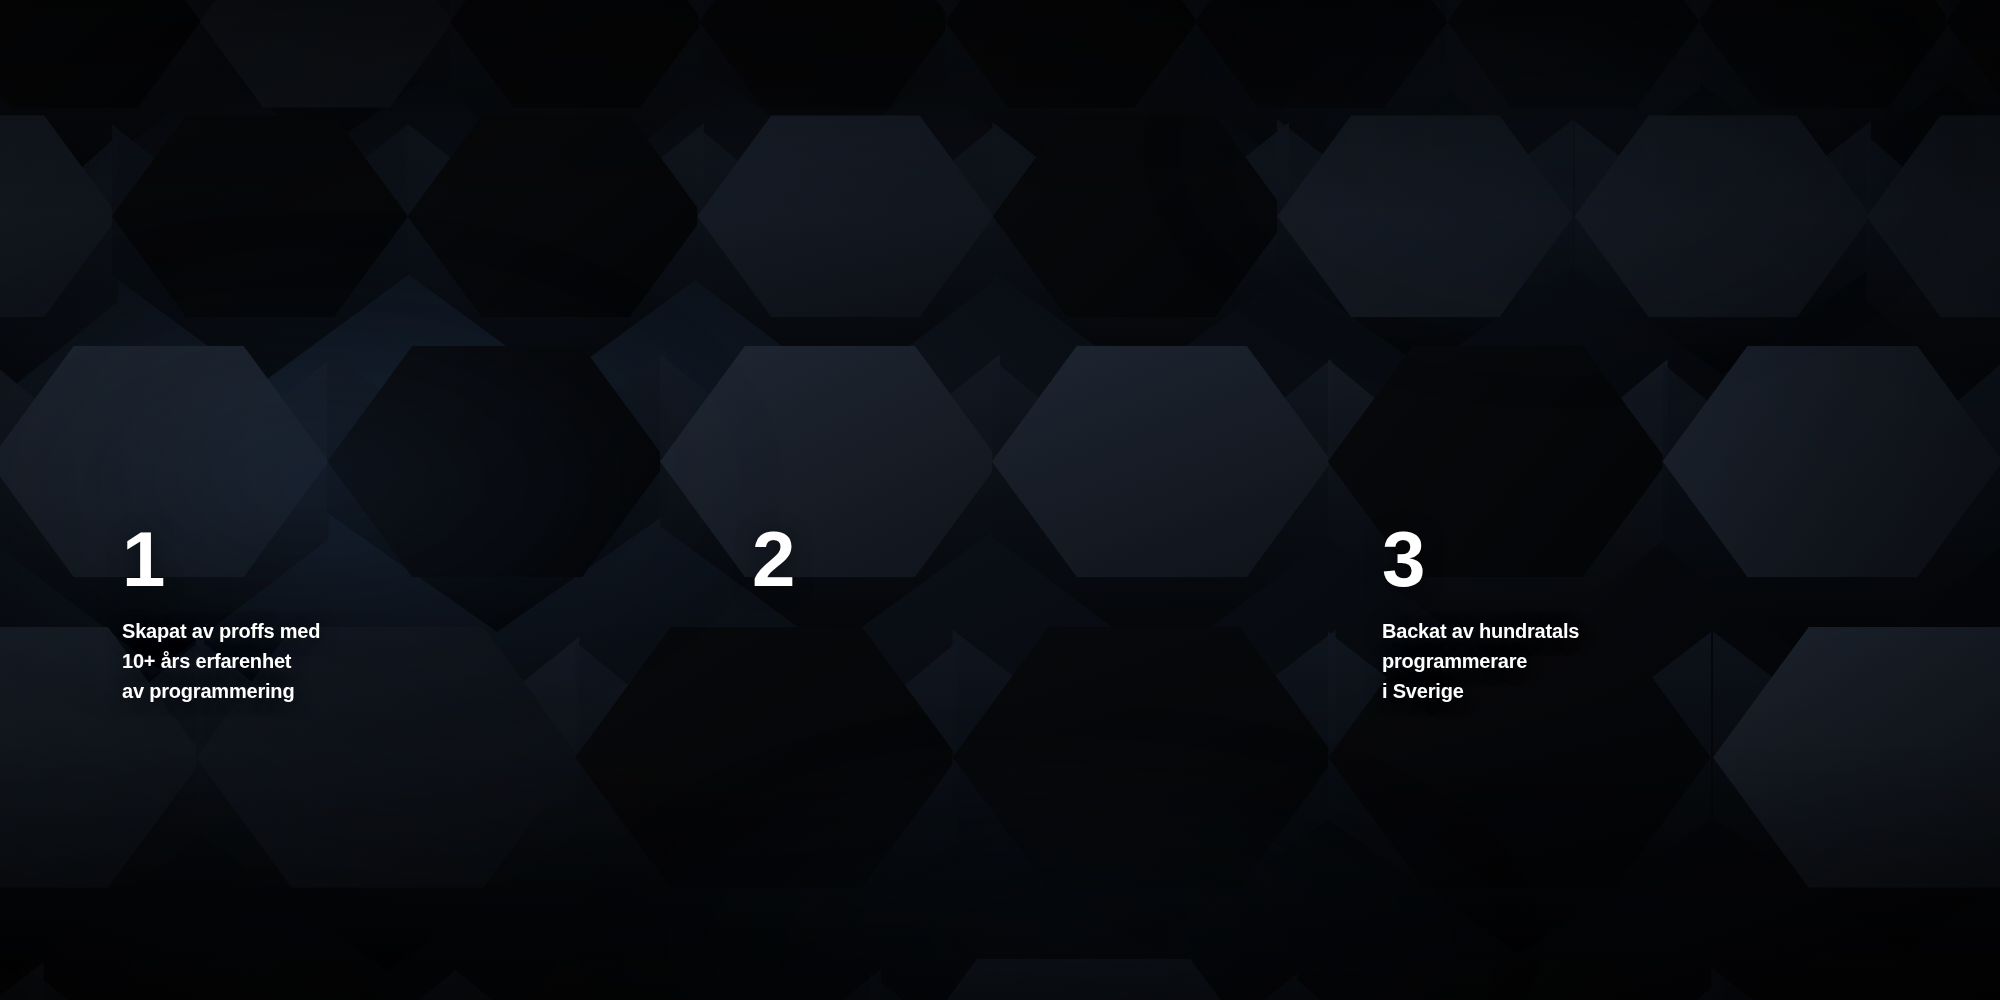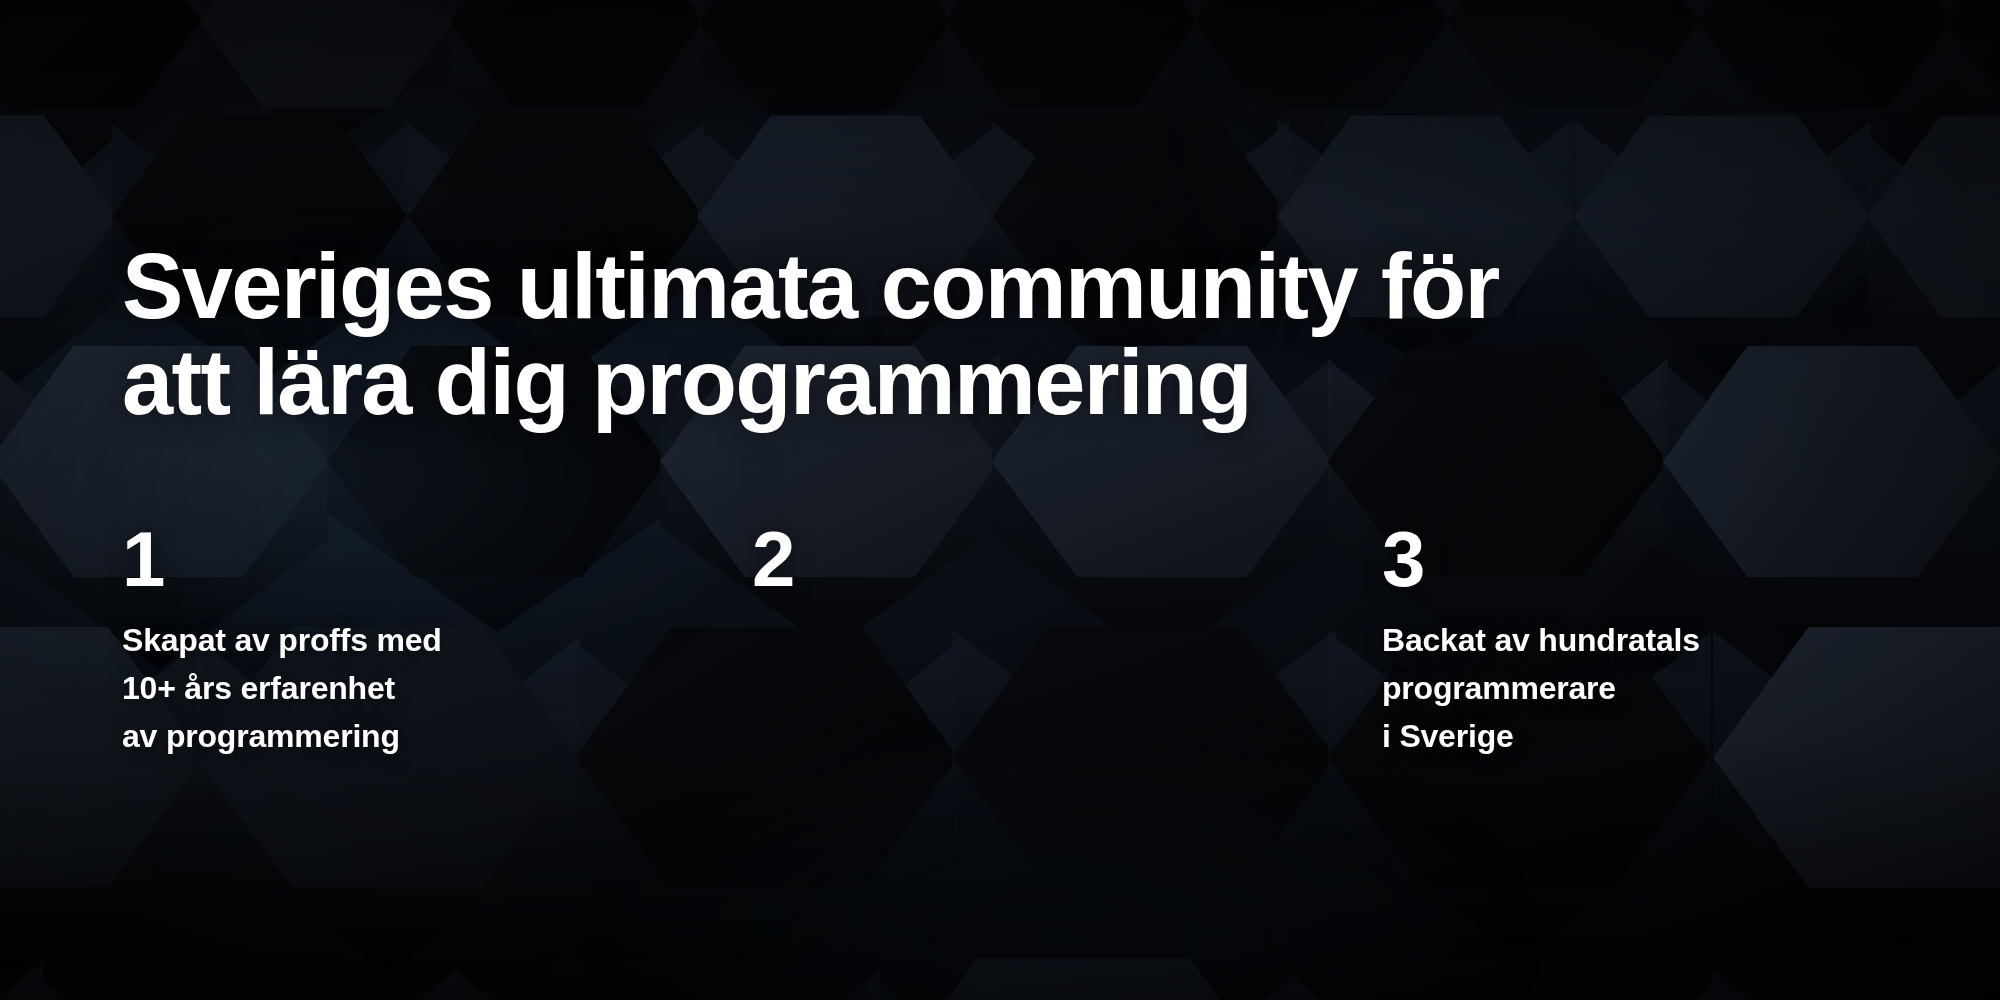--- a/index.html
+++ b/index.html
@@ -137,21 +137,21 @@
     font-size: 78px;
     font-weight: 700;
     line-height: 1;
     letter-spacing: -1px;
     height: 96px;
     text-shadow: 0 2px 20px rgba(0,0,0,0.5);
   }
 
   .col-text {
     color: #ffffff;
-    font-size: 32px;
+    font-size: 20px;
     font-weight: 700;
     line-height: 1.5;
     letter-spacing: -0.2px;
     white-space: pre-line;
     text-shadow: 0 2px 16px rgba(0,0,0,0.6);
   }
 </style>
 </head>
 <body>
 
@@ -345,22 +345,20 @@
         </div>
       </div>
     <div class="glow-a"></div>
     <div class="glow-b"></div>
     <div class="glow-c"></div>
     <div class="vig"></div>
   </div>
 
   <div class="content">
 
-    <h1 class="headline">Sveriges ultimata community för
-att lära dig programmering</h1>
 
     <div class="cols">
 
       <div class="col">
         <div class="col-num">1</div>
         <div class="col-text">Skapat av proffs med
 10+ års erfarenhet
 av programmering</div>
       </div>
 

